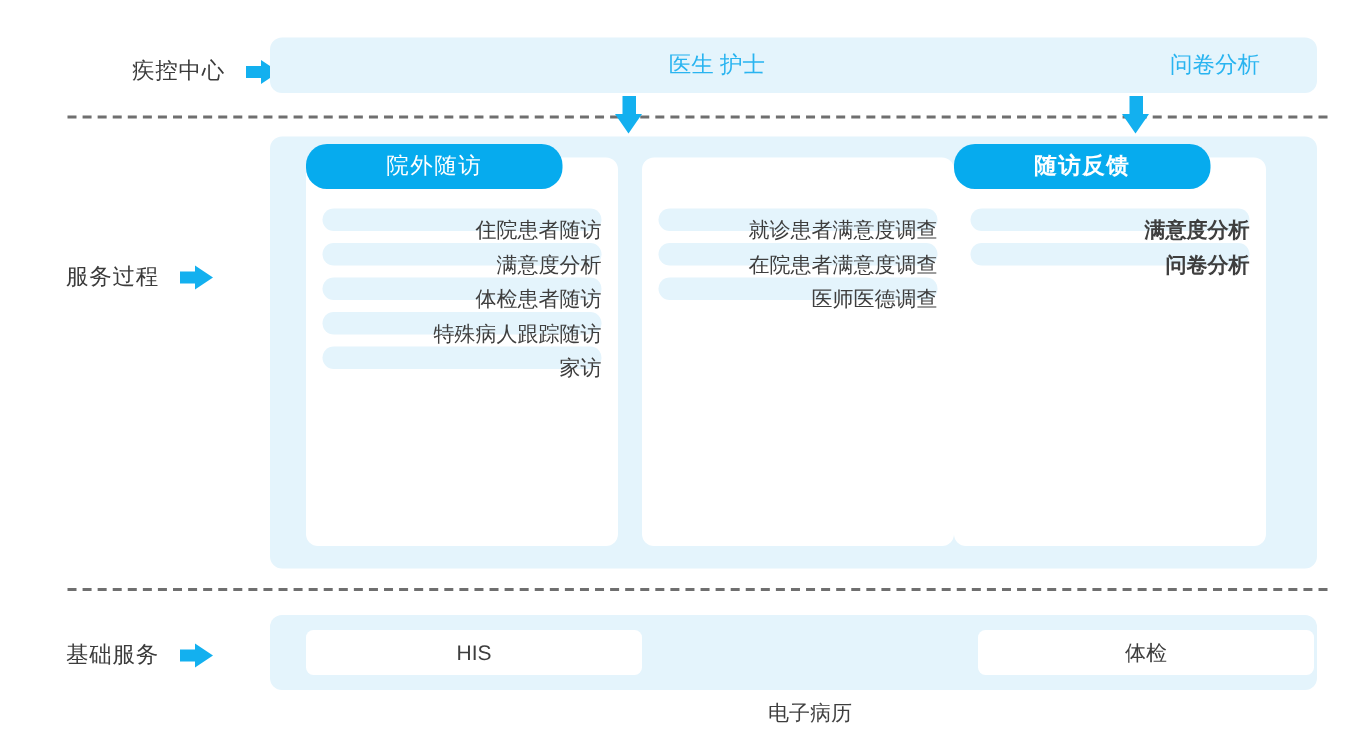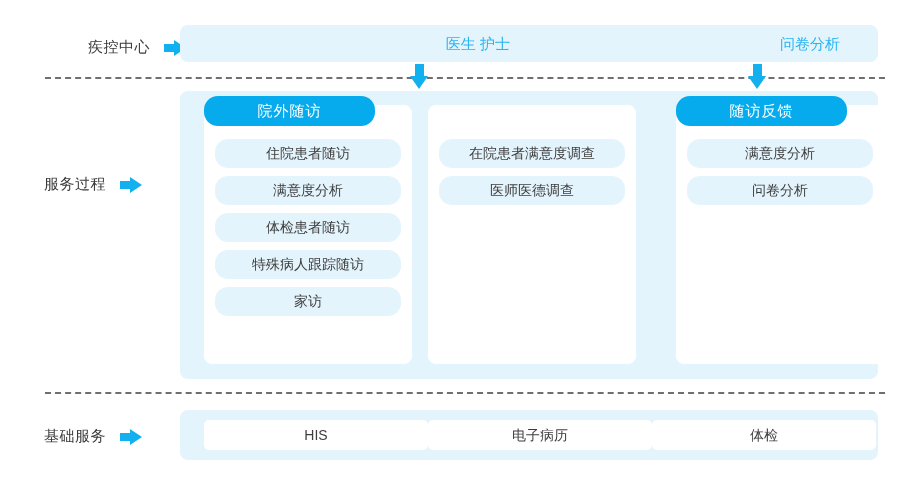--- a/index.html
+++ b/index.html
@@ -137,21 +137,21 @@
     top: 14px;
     width: 208px;
     height: 259px;
     background: #ffffff;
     border-radius: 8px;
     box-sizing: border-box;
     padding: 0;
   }
   .col-1 { left: 24px; }
   .col-2 { left: 248px; }
-  .col-3 { left: 496px; }
+  .col-3 { left: 456px; font-weight: bold; }
 
   .col-head {
     position: absolute;
     left: -0px;
     top: -9px;
     width: 171px;
     height: 30px;
     line-height: 30px;
     background: #06ABEE;
     border-radius: 14px;
@@ -164,25 +164,25 @@
   .col-items {
     position: absolute;
     left: 11px;
     top: 34px;
     width: 186px;
     display: flex;
     flex-direction: column;
     gap: 8px;
   }
   .item {
-    height: 29px;
+    height: 15px;
     line-height: 29px;
     background: #E4F4FC;
     border-radius: 13px;
-    text-align: center;
+    text-align: right;
     font-size: 14px;
     color: #3e3e3e;
     white-space: nowrap;
   }
 
   
   .bot-panel {
     left: 180px;
     top: 410px;
     width: 698px;
@@ -195,21 +195,21 @@
     height: 30px;
     line-height: 30px;
     background: #ffffff;
     border-radius: 5px;
     text-align: center;
     font-size: 14px;
     color: #3e3e3e;
     white-space: nowrap;
   }
   .bot-1 { left: 24px; }
-  .bot-2 { left: 248px; }
+  .bot-2 { left: 248px; margin-top: 40px; }
   .bot-3 { left: 472px; }
 </style>
 </head>
 <body>
 
 <div class="canvas">
 
   <div class="row-label" style="top:38px;margin-left:44px;">
     <span class="txt">疾控中心</span>
     <span class="arrow-right"></span>
@@ -244,20 +244,21 @@
         <div class="item">住院患者随访</div>
         <div class="item">满意度分析</div>
         <div class="item">体检患者随访</div>
         <div class="item">特殊病人跟踪随访</div>
         <div class="item">家访</div>
       </div>
     </div>
 
     <div class="col col-2">
       <div class="col-items">
+        <div class="item">就诊患者满意度调查</div>
         <div class="item">在院患者满意度调查</div>
         <div class="item">医师医德调查</div>
       </div>
     </div>
 
     <div class="col col-3">
       <div class="col-head">随访反馈</div>
       <div class="col-items">
         <div class="item">满意度分析</div>
         <div class="item">问卷分析</div>

